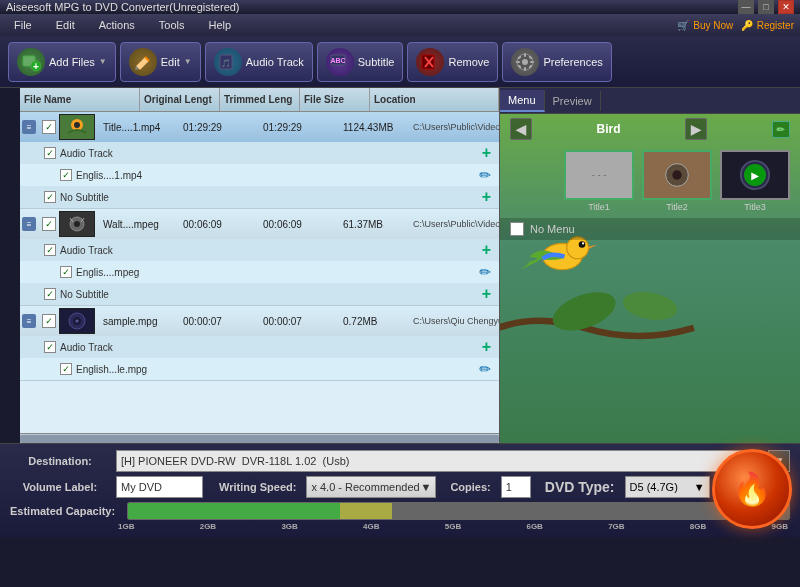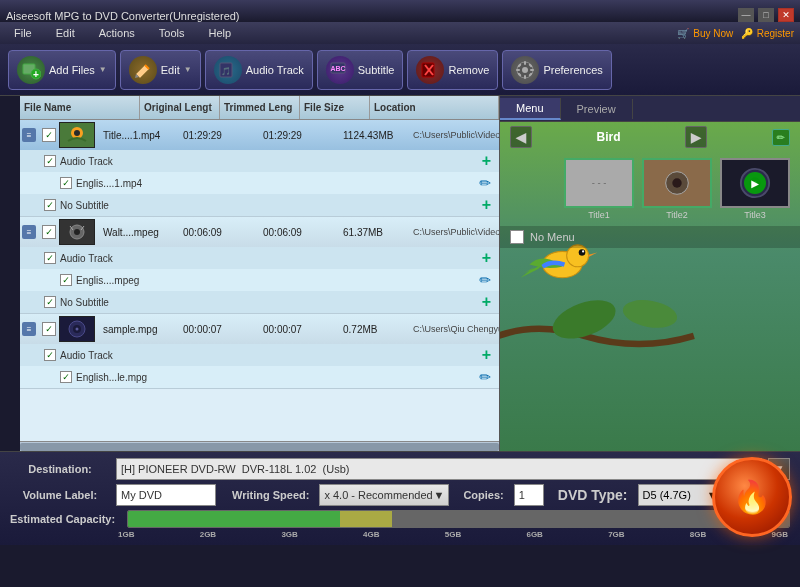--- a/index.html
+++ b/index.html
@@ -2,23 +2,23 @@
 <html><head>
   <meta charset="utf-8">
   <style>
     * { box-sizing: border-box; margin: 0; padding: 0; }
     body { width: 800px; height: 587px; overflow: hidden; font-family: Arial, sans-serif; font-size: 12px; background: #1a1a2e; }
 
     
     .title-bar {
       background: linear-gradient(to bottom, #3a3a5c, #1a1a2e);
       color: #ddd;
-      height: 22px;
-      display: flex;
-      align-items: flex-end;
+      height: 14px;
+      display: flex;
+      align-items: center;
       justify-content: space-between;
       padding: 0 6px;
       font-size: 11px;
     }
     .title-bar-controls { display: flex; gap: 4px; }
     .title-btn {
       width: 16px; height: 14px;
       display: flex; align-items: center; justify-content: center;
       font-size: 9px; cursor: pointer; border: 1px solid #555;
     }
@@ -185,21 +185,21 @@
       flex-direction: column;
     }
     .preview-tabs {
       display: flex;
       background: #2a2a4a;
       border-bottom: 1px solid #444;
       height: 26px;
       align-items: center;
     }
     .preview-tab {
-      padding: 4px 16px;
+      padding: 4px 8px;
       font-size: 11px;
       color: #aaa;
       cursor: pointer;
       border-right: 1px solid #444;
     }
     .preview-tab.active {
       background: #3a3a6a;
       color: #fff;
       border-bottom: 2px solid #6688cc;
     }
@@ -661,21 +661,21 @@
   <div class="bottom-area">
 
     <div class="bottom-row">
       <span class="bottom-label">Destination:</span>
       <input class="bottom-input dest-input" type="text" style="background: rgb(232, 232, 232); font-size: 11px; color: rgb(51, 51, 51); border: 1px solid rgb(136, 136, 136); height: 22px; padding: 0px 4px; flex: 1 1 0%;" value="[H] PIONEER DVD-RW  DVR-118L 1.02  (Usb)">
       <div class="dest-dropdown">▼</div>
     </div>
 
     <div class="bottom-row">
       <span class="bottom-label">Volume Label:</span>
-      <input class="bottom-input vol-input" type="text" style="background: rgb(255, 255, 255); border: 1px solid rgb(136, 136, 136); height: 22px; padding: 0px 4px; font-size: 11px; width: 100px;" value="My DVD">
+      <input class="bottom-input vol-input" type="text" style="background: rgb(255, 255, 255); border: 1px solid rgb(136, 136, 136); height: 22px; padding: 0px 4px; font-size: 11px; width: 87px;" value="My DVD">
       <span style="color:#ccc; margin-left:10px; font-size:11px; font-weight:bold; white-space:nowrap;">Writing Speed:</span>
       <div class="speed-select" style="margin-left:4px;">
         <span>x 4.0 - Recommended</span>
         <span>▼</span>
       </div>
       <span style="color:#ccc; margin-left:8px; font-size:11px; font-weight:bold;">Copies:</span>
       <input class="bottom-input copies-input" type="text" style="background: rgb(255, 255, 255); border: 1px solid rgb(136, 136, 136); height: 22px; padding: 0px 4px; font-size: 11px; margin-left: 4px; width: 30px;" value="1">
       <span style="color:#ccc; margin-left:8px; font-size:14px; font-weight:bold;">DVD Type:</span>
       <div style="background:#ddd; border:1px solid #888; height:22px; padding:0 4px; font-size:11px; display:flex; align-items:center; margin-left:4px; width:85px; justify-content:space-between;">
         <span>D5 (4.7G)</span>

